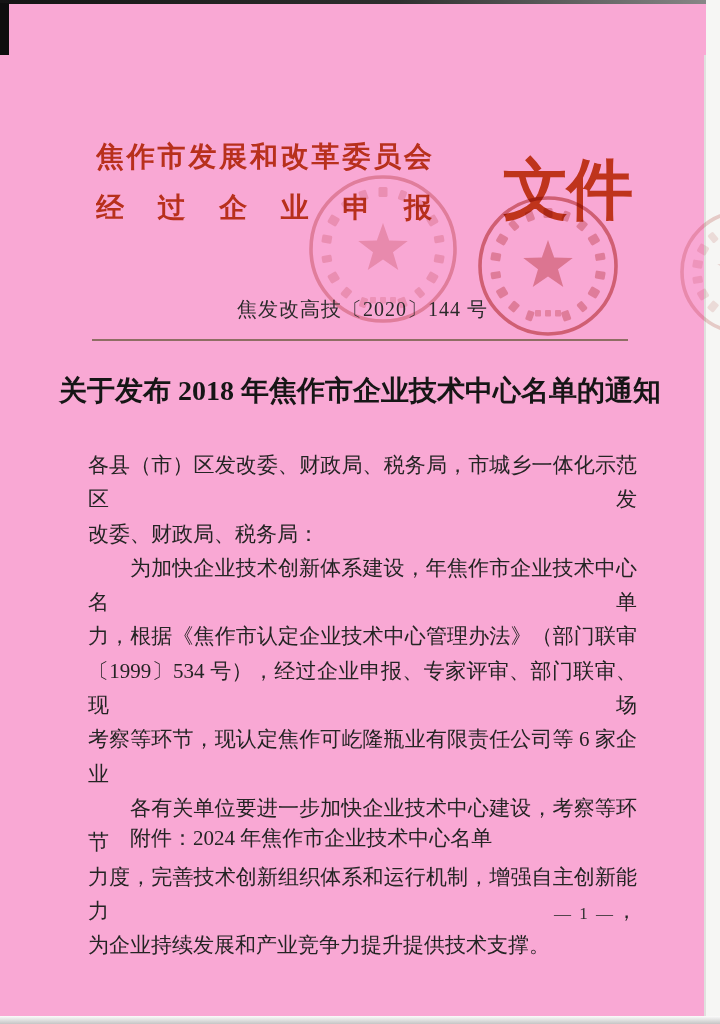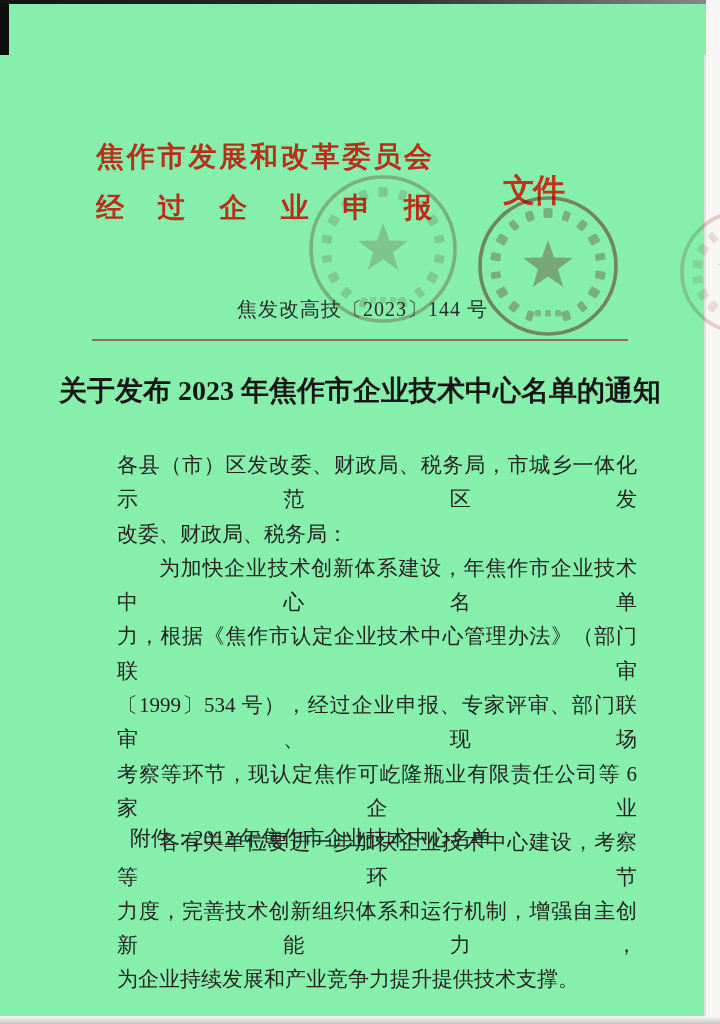--- a/index.html
+++ b/index.html
@@ -1,60 +1,60 @@
 <!DOCTYPE html>
 <html><head>
 <meta charset="utf-8">
 <style>
   html,body{margin:0;padding:0;background:#e9e9e7;}
   #page{
     position:relative; width:720px; height:1024px; overflow:hidden;
-    background:#86efac;
+    background:#f9a8d4;
     font-family:"Liberation Serif", serif;
   }
   
   .edge-top{position:absolute;left:0;top:0;width:720px;height:4px;
     background:linear-gradient(to right,#141414,#2e2e2e 55%,#8a8a8a);}
   .edge-left-strip{position:absolute;left:0;top:3px;width:9px;height:52px;background:#0e0e0e;}
   .edge-right-line{position:absolute;left:704px;top:55px;width:2px;height:969px;background:#e0e0de;}
   .edge-right-tint{position:absolute;left:706px;top:0;width:14px;height:1024px;background:#f6f6f4;}
   .edge-bottom{position:absolute;left:0;top:1016px;width:720px;height:8px;
     background:linear-gradient(#fcfcfb,#c5c5c5);}
 
   
   .letterhead{
     position:absolute; left:96px; top:131px; width:336px;
     color:#b8301c; font-weight:bold; font-size:28px; line-height:51px;
     text-align:justify;
   }
   .letterhead .hline{text-align-last:justify; height:51px; overflow:hidden;}
   .wenjian{
     position:absolute; left:503px; top:163px;
-    color:#bf341c; font-weight:bold; font-size:32px; line-height:54px;
+    color:#bf341c; font-weight:bold; font-size:66px; line-height:54px;
     letter-spacing:-2px;
   }
   .doc-number{
     position:absolute; left:88px; top:296px; width:549px;
     text-align:center; font-size:20px; color:#2a2a2a; letter-spacing:1px;
   }
   .red-rule{
     position:absolute; left:92px; top:339px; width:536px; height:2px;
     background:#8f6e64;
   }
   .doc-title{
     position:absolute; left:45px; top:372px; width:630px;
     text-align:center; font-size:28px; font-weight:bold; color:#161616;
     letter-spacing:0px;
   }
   
   .body-text{
     position:absolute; left:88px; top:448px; width:549px;
     font-size:21px; line-height:34.3px; color:#242424;
   }
-  .bline{min-height:34.3px;margin-left:29px;}
+  .bline{min-height:34.3px;}
   .bline.stretch{text-align:justify; text-align-last:justify;}
   .bline.indent{text-indent:2em;}
   .attachment{
     position:absolute; left:88px; top:824px; width:549px;
     font-size:21px; color:#242424; text-indent:2em;
   }
   .page-number{
     position:absolute; left:88px; top:904px; width:549px;
     text-align:right; padding-right:22px; box-sizing:border-box;
     font-size:17px; color:#333; letter-spacing:2px;
@@ -247,35 +247,35 @@
         <rect x="62.5" y="16" width="7" height="10" rx="1.5" fill="#c05a52" fill-opacity="0.48"></rect>
       </g>
       <g transform="rotate(160 66 66)">
         <rect x="62" y="16" width="8" height="10" rx="1.5" fill="#c05a52" fill-opacity="0.48"></rect>
       </g>
       <rect x="53" y="102" width="6" height="6.5" rx="1" fill="#c05a52" fill-opacity="0.4"></rect>
       <rect x="63" y="102" width="6" height="6.5" rx="1" fill="#c05a52" fill-opacity="0.4"></rect>
       <rect x="73" y="102" width="6" height="6.5" rx="1" fill="#c05a52" fill-opacity="0.4"></rect>
     </svg>
 
-  <div class="doc-number">焦发改高技〔2023〕144 号</div>
+  <div class="doc-number">焦发改高技〔2020〕144 号</div>
 
   <div class="red-rule"></div>
 
-  <div class="doc-title">关于发布 2023 年焦作市企业技术中心名单的通知</div>
+  <div class="doc-title">关于发布 2018 年焦作市企业技术中心名单的通知</div>
 
   <div class="body-text">
       <div class="bline stretch">各县（市）区发改委、财政局、税务局，市城乡一体化示范区发</div>
       <div class="bline plain">改委、财政局、税务局：</div>
       <div class="bline stretch indent">为加快企业技术创新体系建设，年焦作市企业技术中心名单</div>
       <div class="bline stretch">力，根据《焦作市认定企业技术中心管理办法》（部门联审</div>
       <div class="bline stretch">〔1999〕534 号），经过企业申报、专家评审、部门联审、现场</div>
       <div class="bline stretch">考察等环节，现认定焦作可屹隆瓶业有限责任公司等 6 家企业</div>
       <div class="bline stretch indent">各有关单位要进一步加快企业技术中心建设，考察等环节</div>
       <div class="bline stretch">力度，完善技术创新组织体系和运行机制，增强自主创新能力，</div>
       <div class="bline plain">为企业持续发展和产业竞争力提升提供技术支撑。</div>
     </div>
 
-  <div class="attachment">附件：2012 年焦作市企业技术中心名单</div>
+  <div class="attachment">附件：2024 年焦作市企业技术中心名单</div>
 
   <div class="page-number">— 1 —</div>
 
 </div>
 
 </body></html>

